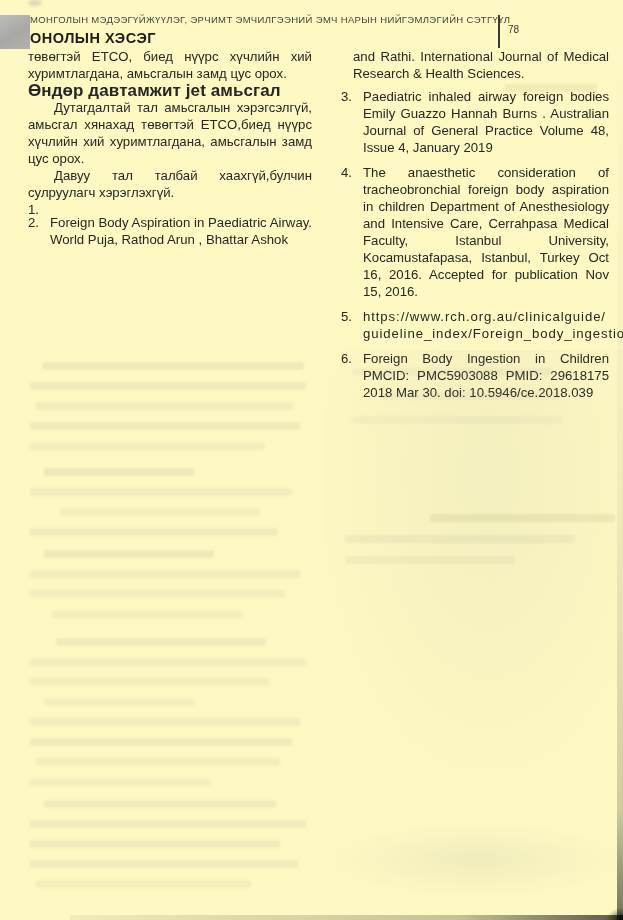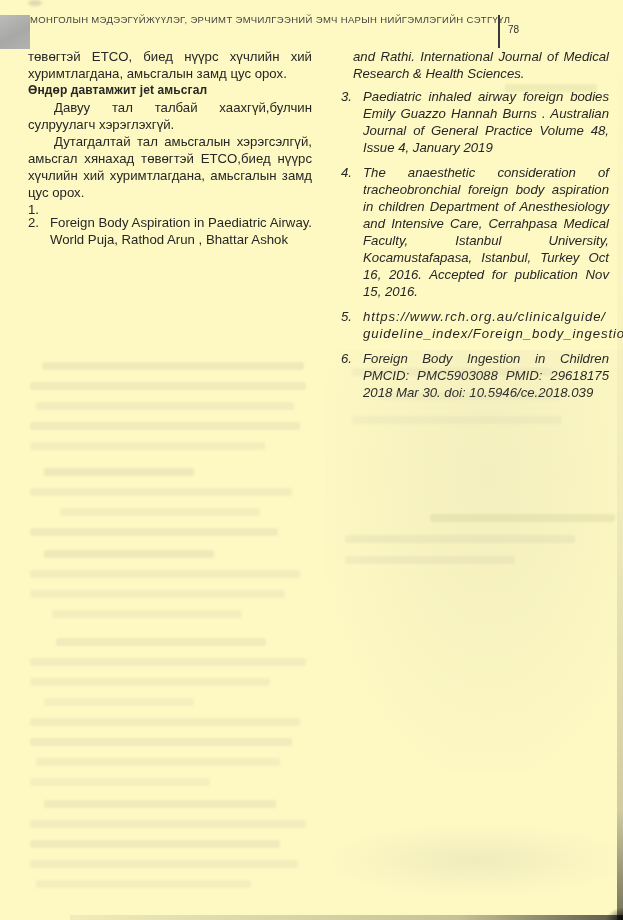--- a/index.html
+++ b/index.html
@@ -37,26 +37,26 @@
   }
   .pagenum{
     position:absolute;left:10px;top:9px;font-size:10px;color:#333;
   }
   
   .col{
     position:absolute;top:48px;
     font-size:13.2px;line-height:17px;text-align:justify;
   }
   .col-left{left:28px;width:284px;}
-  .col-right{left:341px;width:268px;font-style:italic;}
+  .col-right{left:341px;width:268px;}
   .col p{margin:0;}
   .p-cont{margin-bottom:19px;}
   .p-indent{text-indent:26px;}
   h3.doc-heading{
-    font-size:12px;font-weight:bold;margin:0;line-height:17px;
+    font-size:17px;font-weight:bold;margin:0;line-height:17px;
     text-align:left;letter-spacing:.1px;
   }
   h3.refs-heading{margin-top:12px;margin-bottom:4px;letter-spacing:.4px;}
   .ref-item{position:relative;padding-left:22px;}
   .ref-item + .ref-item{margin-top:13px;}
   .ref-num{position:absolute;left:0;top:0;}
   .ref-cont{padding-left:12px;margin-bottom:6px;}
   .col-right .ref-item + .ref-item{margin-top:8px;}
   .ref-url{letter-spacing:.9px;}
   
@@ -91,32 +91,33 @@
 </head>
 <body>
 
 <div class="page">
 
   <div class="header">
     <div class="top-smudge"></div>
     <div class="corner-block"></div>
     <div class="header-text">
       <div class="journal-title">МОНГОЛЫН МЭДЭЭГҮЙЖҮҮЛЭГ, ЭРЧИМТ ЭМЧИЛГЭЭНИЙ ЭМЧ НАРЫН НИЙГЭМЛЭГИЙН СЭТГҮҮЛ</div>
+      <div class="section-title">ОНОЛЫН ХЭСЭГ</div>
     </div>
     <div class="pagenum-group">
       <div class="pagenum-divider"></div>
       <div class="pagenum">78</div>
     </div>
   </div>
 
   <div class="col col-left">
     <p class="p-cont">төвөгтэй ETCO, биед нүүрс хүчлийн хий хуримтлагдана, амьсгалын замд цус орох.</p>
     <h3 class="doc-heading">Өндөр давтамжит jet амьсгал</h3>
+    <p class="p-indent">Дутагдалтай тал амьсгалын хэрэгсэлгүй, амьсгал хянахад төвөгтэй ETCO,биед нүүрс хүчлийн хий хуримтлагдана, амьсгалын замд цус орох.</p>
     <p class="p-indent">Давуу тал талбай хаахгүй,булчин сулруулагч хэрэглэхгүй.</p>
-    <p class="p-indent">Дутагдалтай тал амьсгалын хэрэгсэлгүй, амьсгал хянахад төвөгтэй ETCO,биед нүүрс хүчлийн хий хуримтлагдана, амьсгалын замд цус орох.</p>
     <div class="ref-item">
       <span class="ref-num">1.</span>
     </div>
     <div class="ref-item">
       <span class="ref-num">2.</span>
       <span class="ref-text">Foreign Body Aspiration in Paediatric Airway. World Puja, Rathod Arun , Bhattar Ashok</span>
     </div>
   </div>
 
   <div class="col col-right">

